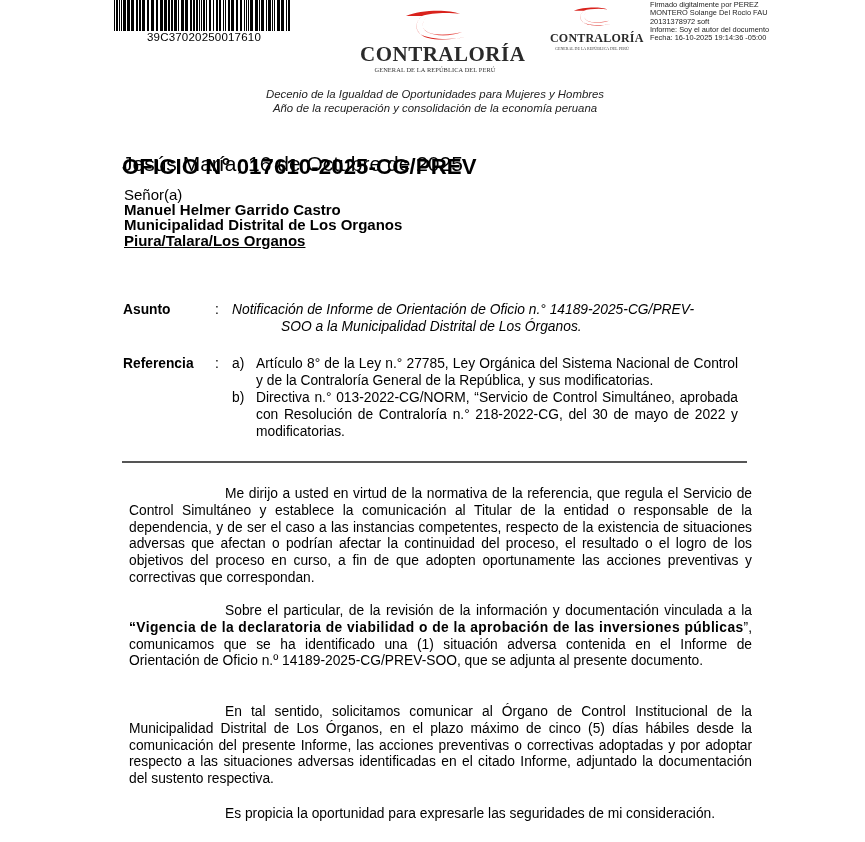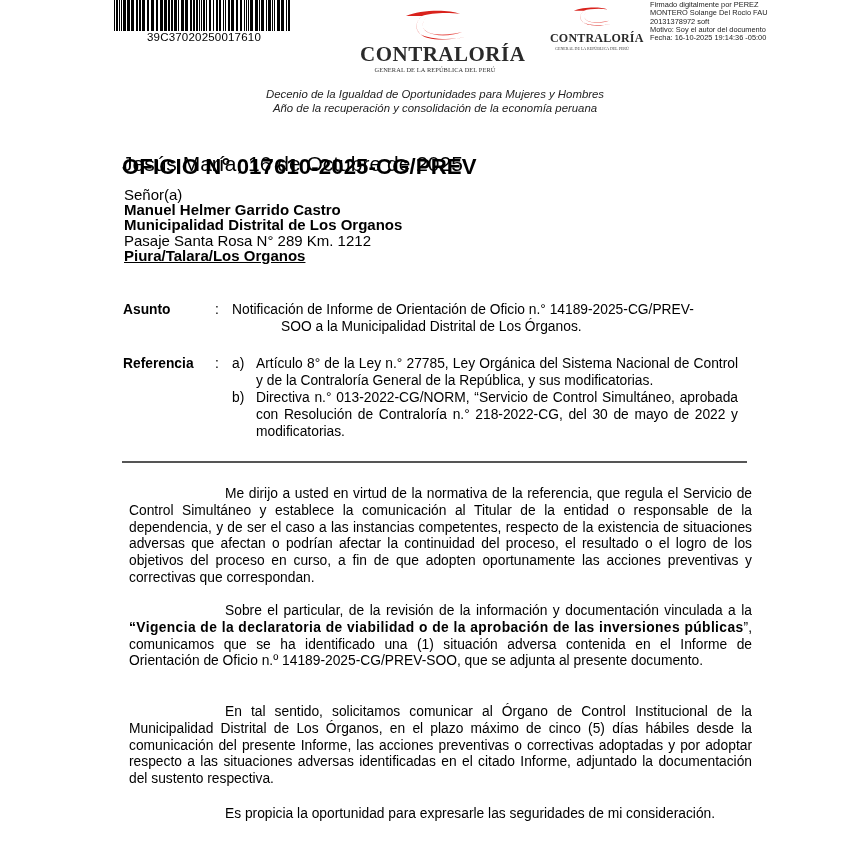--- a/index.html
+++ b/index.html
@@ -35,21 +35,21 @@
   #recipient { left:124px; top:187px; font-size:15px; line-height:15.2px; }
   #recipient .b { font-weight:bold; }
   #recipient .u { font-weight:bold; text-decoration:underline; }
 
   .field-label { font-weight:bold; font-size:13.8px; }
   .field-colon { font-size:13.8px; }
   .field-text { font-size:13.8px; line-height:16.8px; text-align:justify; }
 
   #asunto-label { left:123px; top:302px; }
   #asunto-colon { left:215px; top:302px; }
-  #asunto-text { left:232px; top:302px; width:505px; text-align:left; }
+  #asunto-text { left:232px; top:302px; width:505px; text-align:left;font-style:italic; }
   #asunto-text .cont { padding-left:5px;margin-left:44px; }
 
   #ref-label { left:123px; top:356px; }
   #ref-colon { left:215px; top:356px; }
   .ref-item { left:232px; width:506px; display:flex; }
   .ref-letter { width:24px; flex:none; font-size:13.8px; line-height:16.8px; }
   .ref-body { flex:1; }
   #ref-a { top:356px; }
   #ref-b { top:390px; }
 
@@ -140,37 +140,36 @@
     <path d="M26 8 C20 14, 22 22, 34 24 C44 25, 54 24, 62 22 C52 26, 36 27, 27 22 C21 18, 22 12, 26 8 Z" fill="#e85a55"></path>
   </svg>
   <div class="logo-word">CONTRALORÍA</div>
   <div class="logo-sub">GENERAL DE LA REPÚBLICA DEL PERÚ</div>
 </div>
 
 <div id="signature" class="abs">
   <div>Firmado digitalmente por PEREZ</div>
   <div>MONTERO Solange Del Rocio FAU</div>
   <div>20131378972 soft</div>
-  <div>Motivo: Soy el autor del documento</div>
+  <div>Informe: Soy el autor del documento</div>
   <div>Fecha: 16-10-2025 19:14:36 -05:00</div>
 </div>
 
 <div id="mottos" class="abs">
   <div>Decenio de la Igualdad de Oportunidades para Mujeres y Hombres</div>
   <div>Año de la recuperación y consolidación de la economía peruana</div>
 </div>
 
 <div id="place-date" class="abs">Jesús María, 16 de Octubre de 2025</div>
 <div id="oficio-title" class="abs">OFICIO N° 017610-2025-CG/PREV</div>
 
 <div id="recipient" class="abs">
   <div>Señor(a)</div>
   <div class="b">Manuel Helmer Garrido Castro</div>
   <div class="b">Municipalidad Distrital de Los Organos</div>
-  <div>Pasaje Santa Rosa N° 289 Km. 1212</div>
   <div class="u">Piura/Talara/Los Organos</div>
 </div>
 
 <div id="asunto-label" class="abs field-label">Asunto</div>
 <div id="asunto-colon" class="abs field-colon">:</div>
 <div id="asunto-text" class="abs field-text">
   <div>Notificación de Informe de Orientación de Oficio n.° 14189-2025-CG/PREV-</div>
   <div class="cont">SOO a la Municipalidad Distrital de Los Órganos.</div>
 </div>
 

